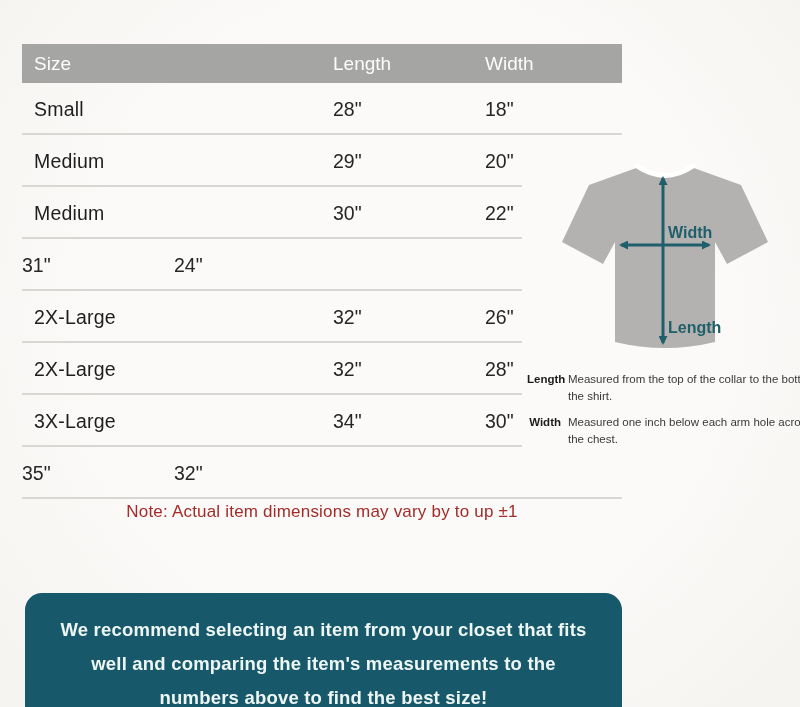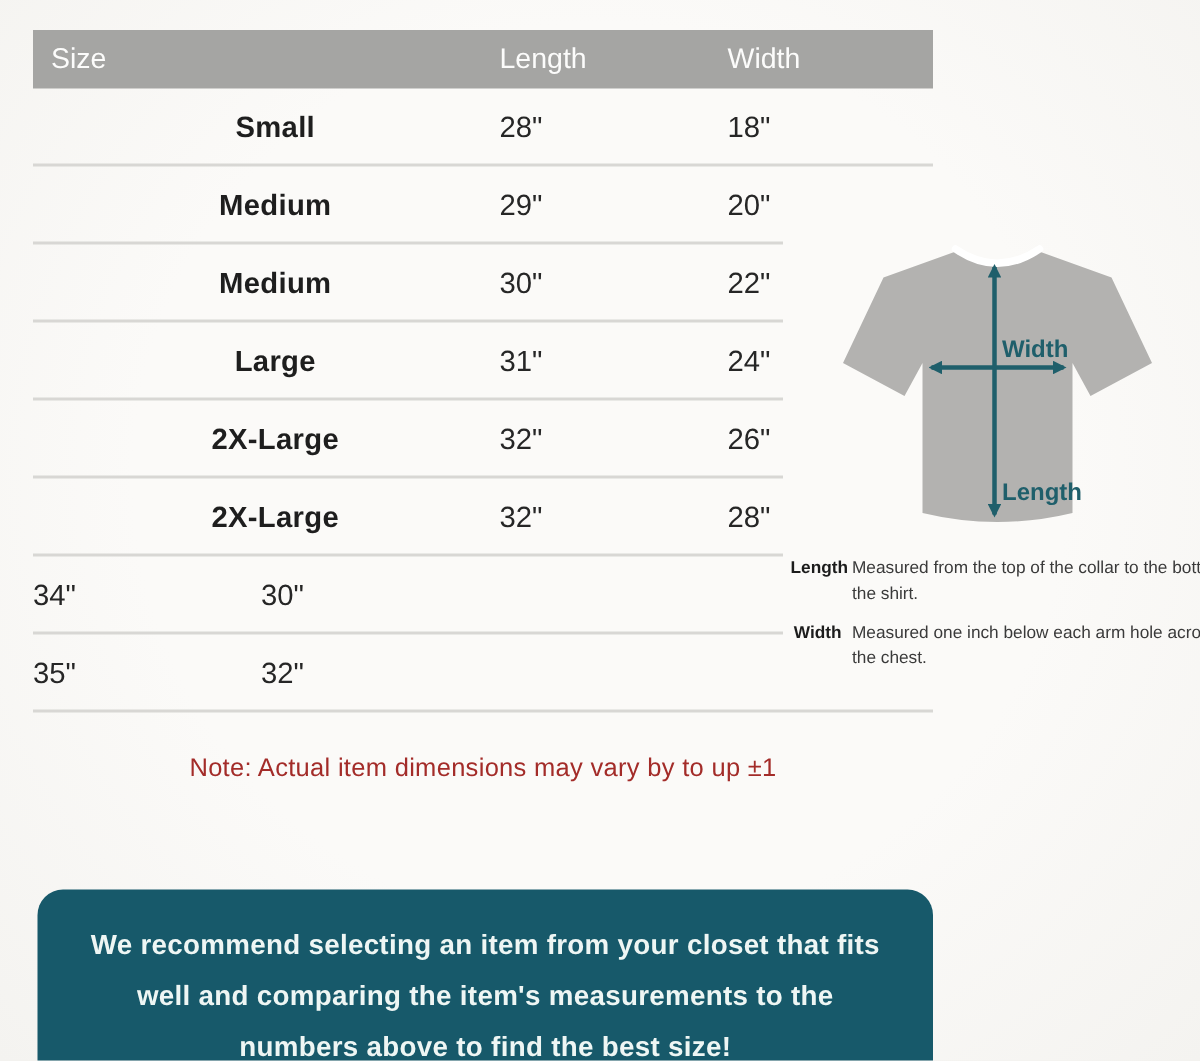--- a/index.html
+++ b/index.html
@@ -12,21 +12,21 @@
     width: 800px;
     height: 707px;
     overflow: hidden;
     background: radial-gradient(ellipse at 50% 45%, #fbfaf8 55%, #f4f3f0 100%);
   }
 
   
   .chart {
     position: absolute;
     left: 22px;
-    top: 20px;
+    top: 44px;
     width: 600px;
   }
   .chart-header {
     display: flex;
     align-items: center;
     height: 39px;
     background: #a5a5a3;
     color: #fcfcfb;
     font-size: 19px;
     font-weight: 400;
@@ -35,21 +35,21 @@
     position: relative;
     display: flex;
     align-items: center;
     height: 52px;
     color: #1e1e1e;
     font-size: 19.5px;
   }
   .c1 { width: 311px; padding-left: 12px; box-sizing: border-box; }
   .c2 { width: 152px; }
   .c3 { flex: 1; }
-  .chart-row .c1 { font-weight: 700; letter-spacing: 0.2px; text-align: center; }
+  .chart-row .c1 { font-weight: 400; letter-spacing: 0.2px; }
   .chart-row .c2, .chart-row .c3 { font-weight: 400; color: #262626; }
   .sep {
     position: absolute;
     left: 0;
     bottom: 0;
     height: 2px;
     background: #d8d7d4;
   }
   .sep-long  { width: 600px; }
   .sep-short { width: 500px; }
@@ -144,38 +144,38 @@
       <div class="c3">20"</div>
       <div class="sep sep-short"></div>
     </div>
     <div class="chart-row">
       <div class="c1">Medium</div>
       <div class="c2">30"</div>
       <div class="c3">22"</div>
       <div class="sep sep-short"></div>
     </div>
     <div class="chart-row">
-      <div class="c1">Large</div>
       <div class="c2">31"</div>
       <div class="c3">24"</div>
       <div class="sep sep-short"></div>
     </div>
     <div class="chart-row">
       <div class="c1">2X-Large</div>
       <div class="c2">32"</div>
       <div class="c3">26"</div>
       <div class="sep sep-short"></div>
     </div>
     <div class="chart-row">
       <div class="c1">2X-Large</div>
       <div class="c2">32"</div>
       <div class="c3">28"</div>
       <div class="sep sep-short"></div>
     </div>
     <div class="chart-row">
+      <div class="c1">3X-Large</div>
       <div class="c2">34"</div>
       <div class="c3">30"</div>
       <div class="sep sep-short"></div>
     </div>
     <div class="chart-row">
       <div class="c2">35"</div>
       <div class="c3">32"</div>
       <div class="sep sep-long"></div>
     </div>
   </div>

